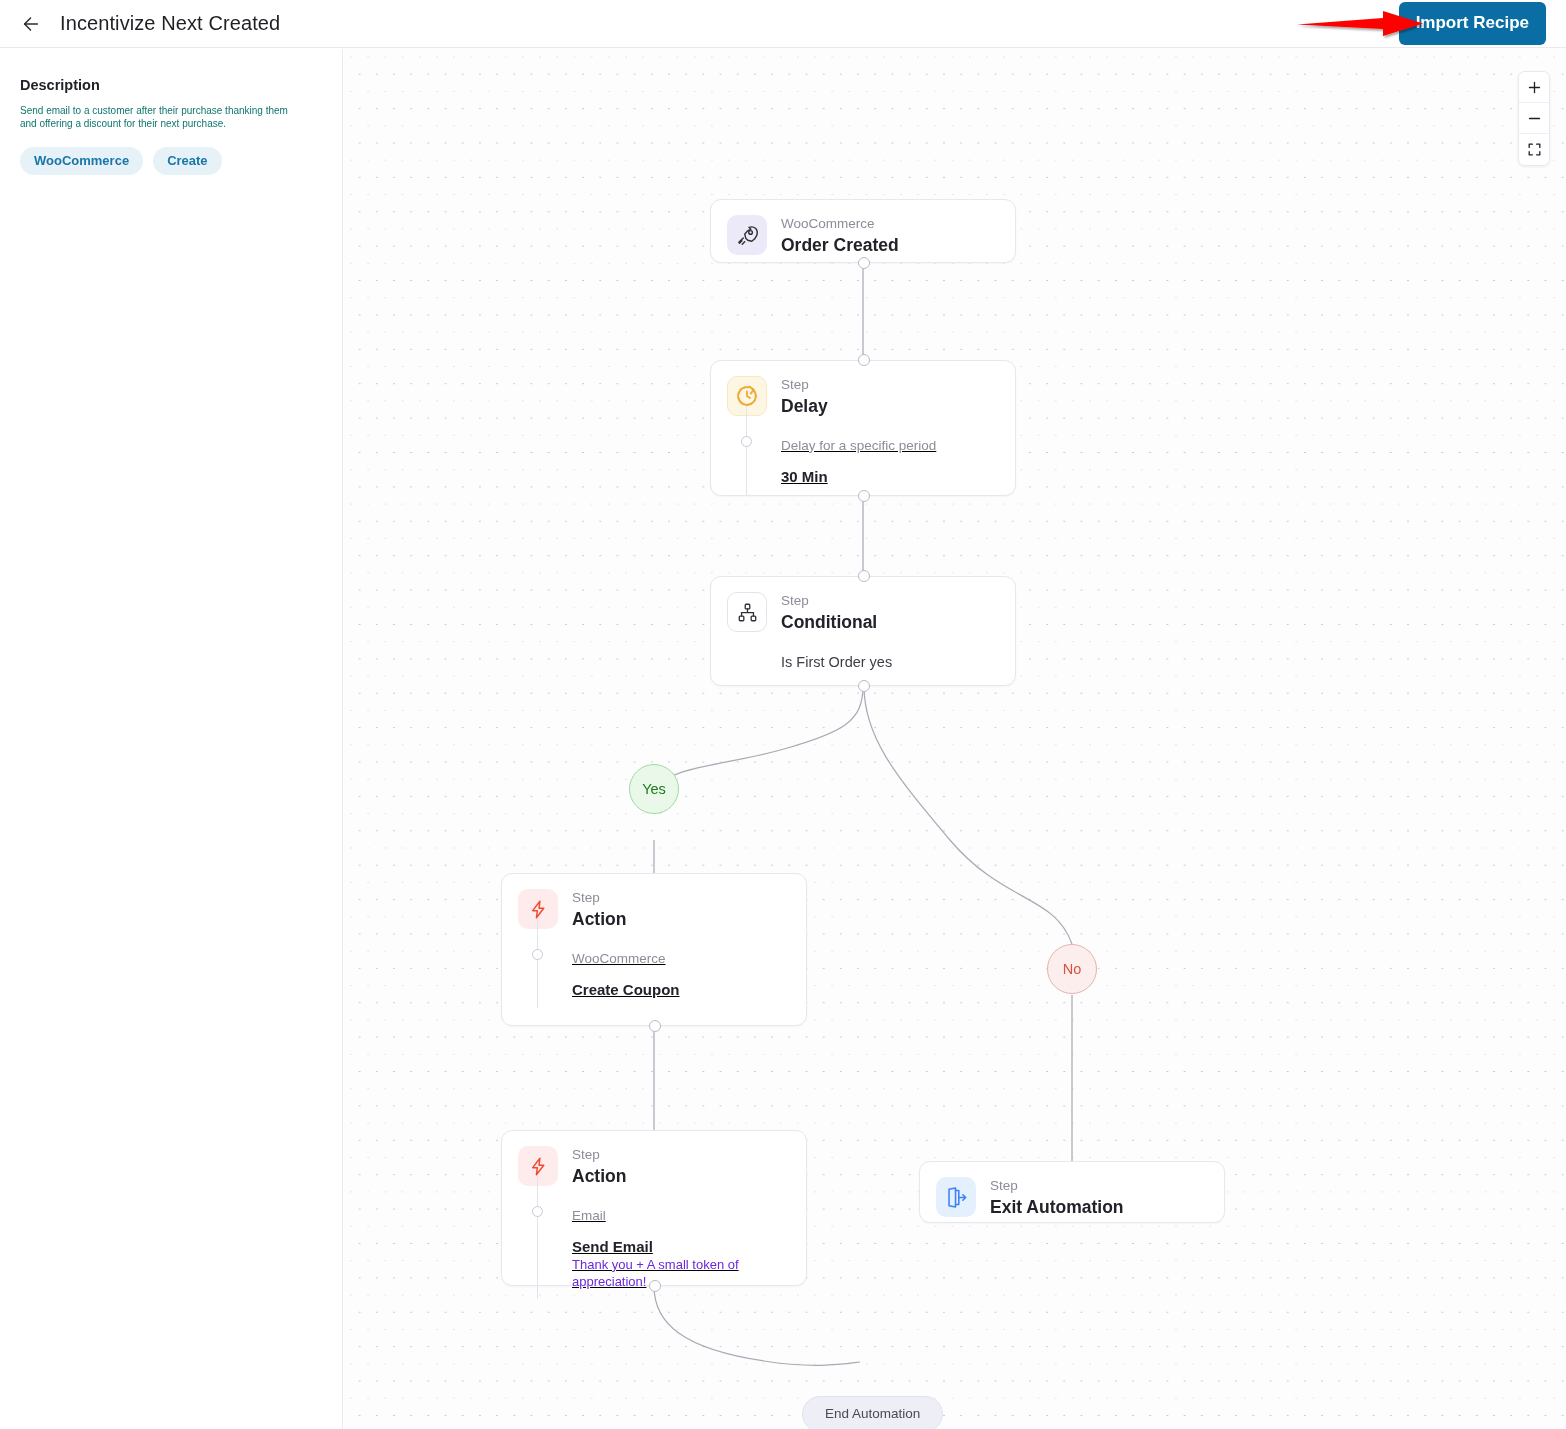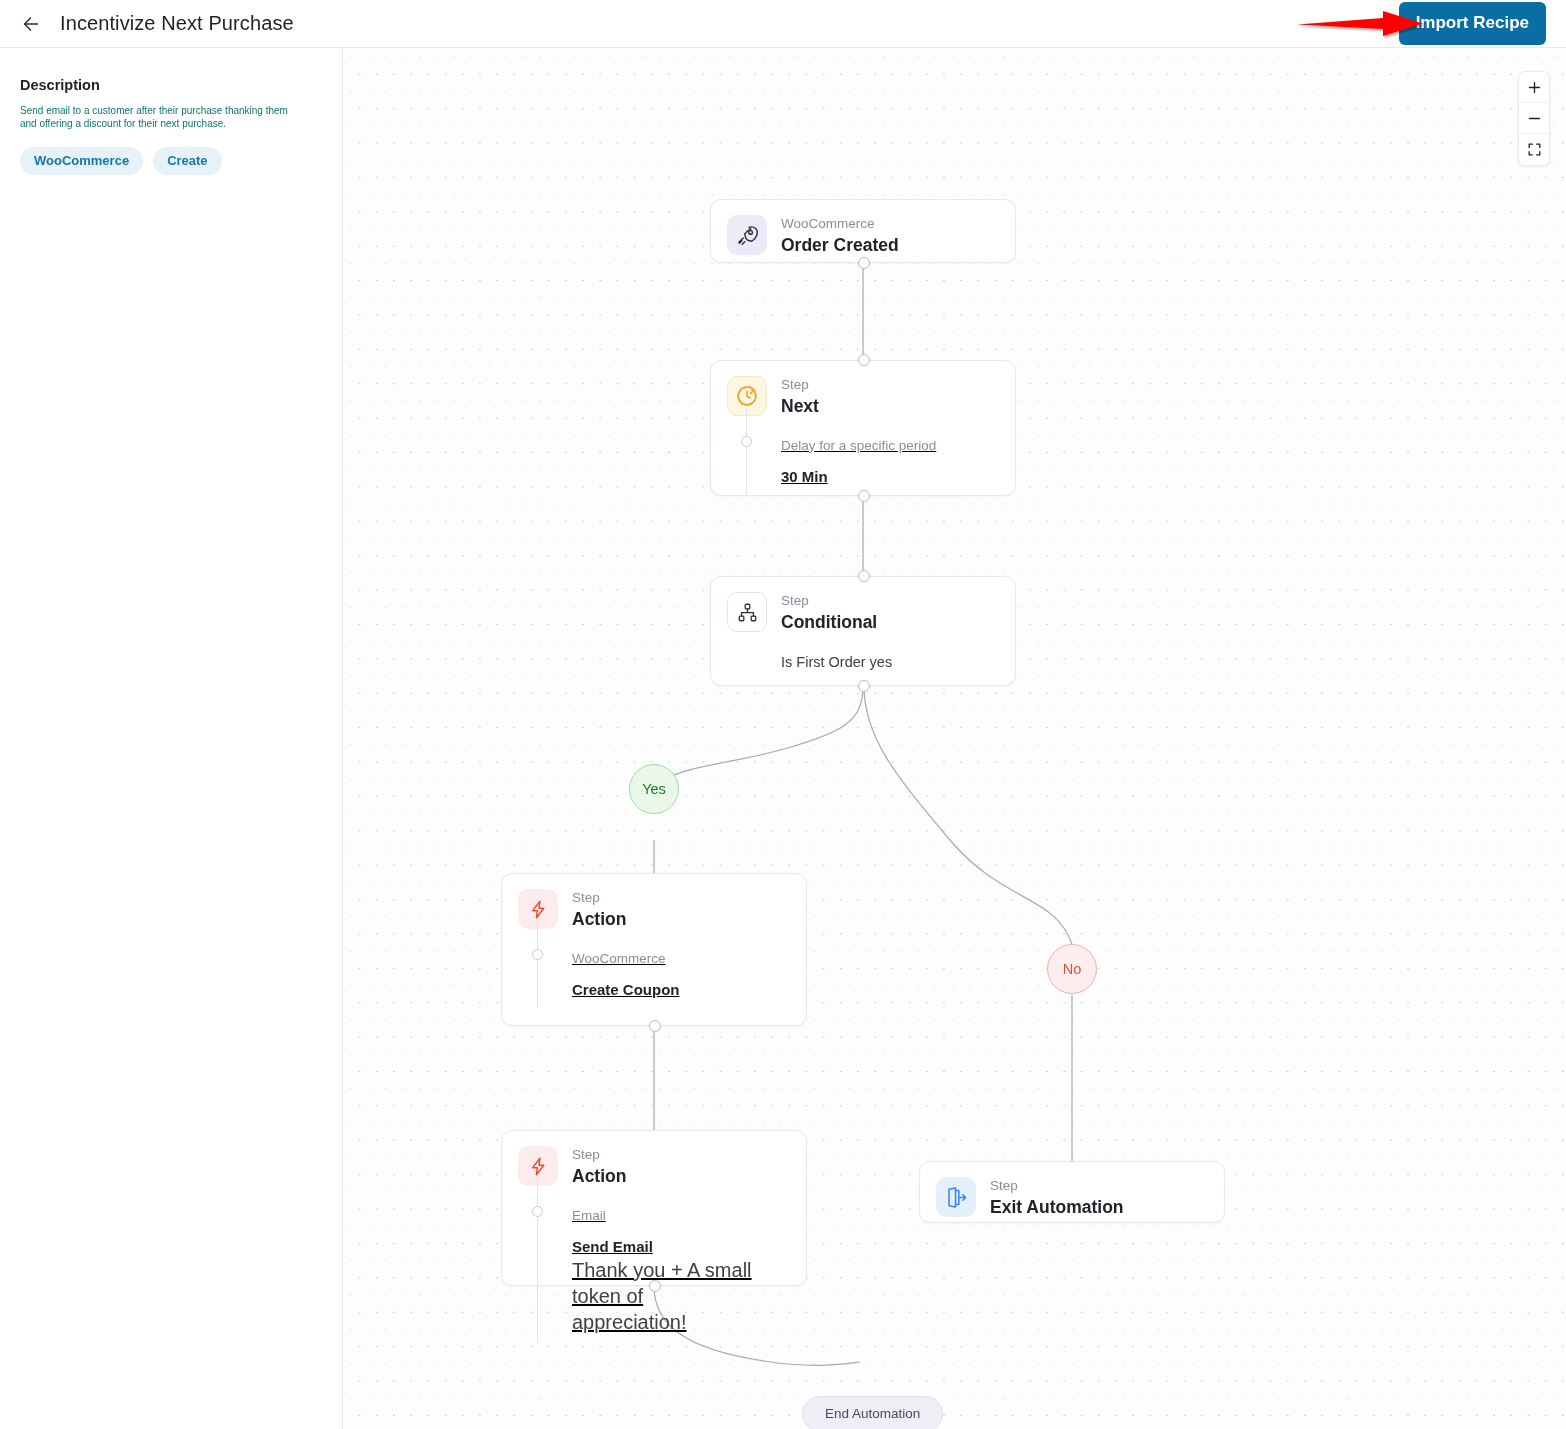--- a/index.html
+++ b/index.html
@@ -122,21 +122,21 @@
     width: 1px; background: #e3e3ec;
   }
   .stub-dot {
     position: absolute; left: 30px; top: 18px;
     width: 11px; height: 11px; border-radius: 50%;
     background: #ffffff; border: 1px solid #c9c9d6;
   }
   .body-inner { margin-left: 54px; padding-top: 12px; }
   .body-kicker { font-size: 13.5px; color: #8b8d99; line-height: 1.25; }
   .body-value { font-size: 15px; font-weight: 700; color: #22232a; line-height: 1.35; margin-top: 12px; }
-  .body-sub { font-size: 20px; color: #404040; line-height: 1.3; max-width: 180px; }
+  .body-sub { font-size: 13px; color: #6d28d9; line-height: 1.3; max-width: 180px; }
   .cond-text { font-size: 14.5px; color: #3c3d46; margin-left: 70px; padding: 20px 0 6px 0; }
 
   
   .handle {
     position: absolute; width: 12px; height: 12px;
     border-radius: 50%; background: #ffffff;
     border: 1.2px solid #b9b9c8; z-index: 14;
   }
 
   
@@ -178,21 +178,21 @@
 
 <div id="app">
 
   <div class="header">
     <button class="back-btn">
       <svg width="22" height="22" viewBox="0 0 24 24" fill="none">
         <path d="M19 12H5" stroke="#2b2c33" stroke-width="1.6" stroke-linecap="round"></path>
         <path d="M11.5 5.5 5 12l6.5 6.5" stroke="#2b2c33" stroke-width="1.6" stroke-linecap="round" stroke-linejoin="round"></path>
       </svg>
     </button>
-    <div class="page-title">Incentivize Next Purchase</div>
+    <div class="page-title">Incentivize Next Created</div>
     <div class="header-right">
       <button class="import-btn">Import Recipe</button>
     </div>
   </div>
 
   <svg class="red-arrow" viewBox="0 0 130 32">
     <defs>
       <filter id="ashadow" x="-20%" y="-40%" width="150%" height="200%">
         <feDropShadow dx="1.5" dy="2" stdDeviation="1.2" flood-color="#000" flood-opacity="0.35"></feDropShadow>
       </filter>
@@ -254,21 +254,21 @@
         <div class="node-icon ic-delay">
           <svg width="24" height="24" viewBox="0 0 24 24" fill="none" stroke="#f0a830" stroke-width="1.8" stroke-linecap="round">
             <path d="M12 3.2a8.8 8.8 0 1 0 6.2 2.6"></path>
             <path d="M14.3 2.6 18.8 5.8 15.6 9.6" stroke-linejoin="round"></path>
             <path d="M12 7.4V12l3 2.1"></path>
             <circle cx="12" cy="12" r="8.8" stroke-dasharray="1.1 3.1" opacity=".95"></circle>
           </svg>
         </div>
         <div class="node-titles">
           <div class="node-kicker">Step</div>
-          <div class="node-name">Next</div>
+          <div class="node-name">Delay</div>
         </div>
       </div>
       <div class="node-body">
         <div class="stub"></div>
         <div class="stub-dot"></div>
         <div class="body-inner">
           <div class="body-kicker">Delay for a specific period</div>
           <div class="body-value">30 Min</div>
         </div>
       </div>

